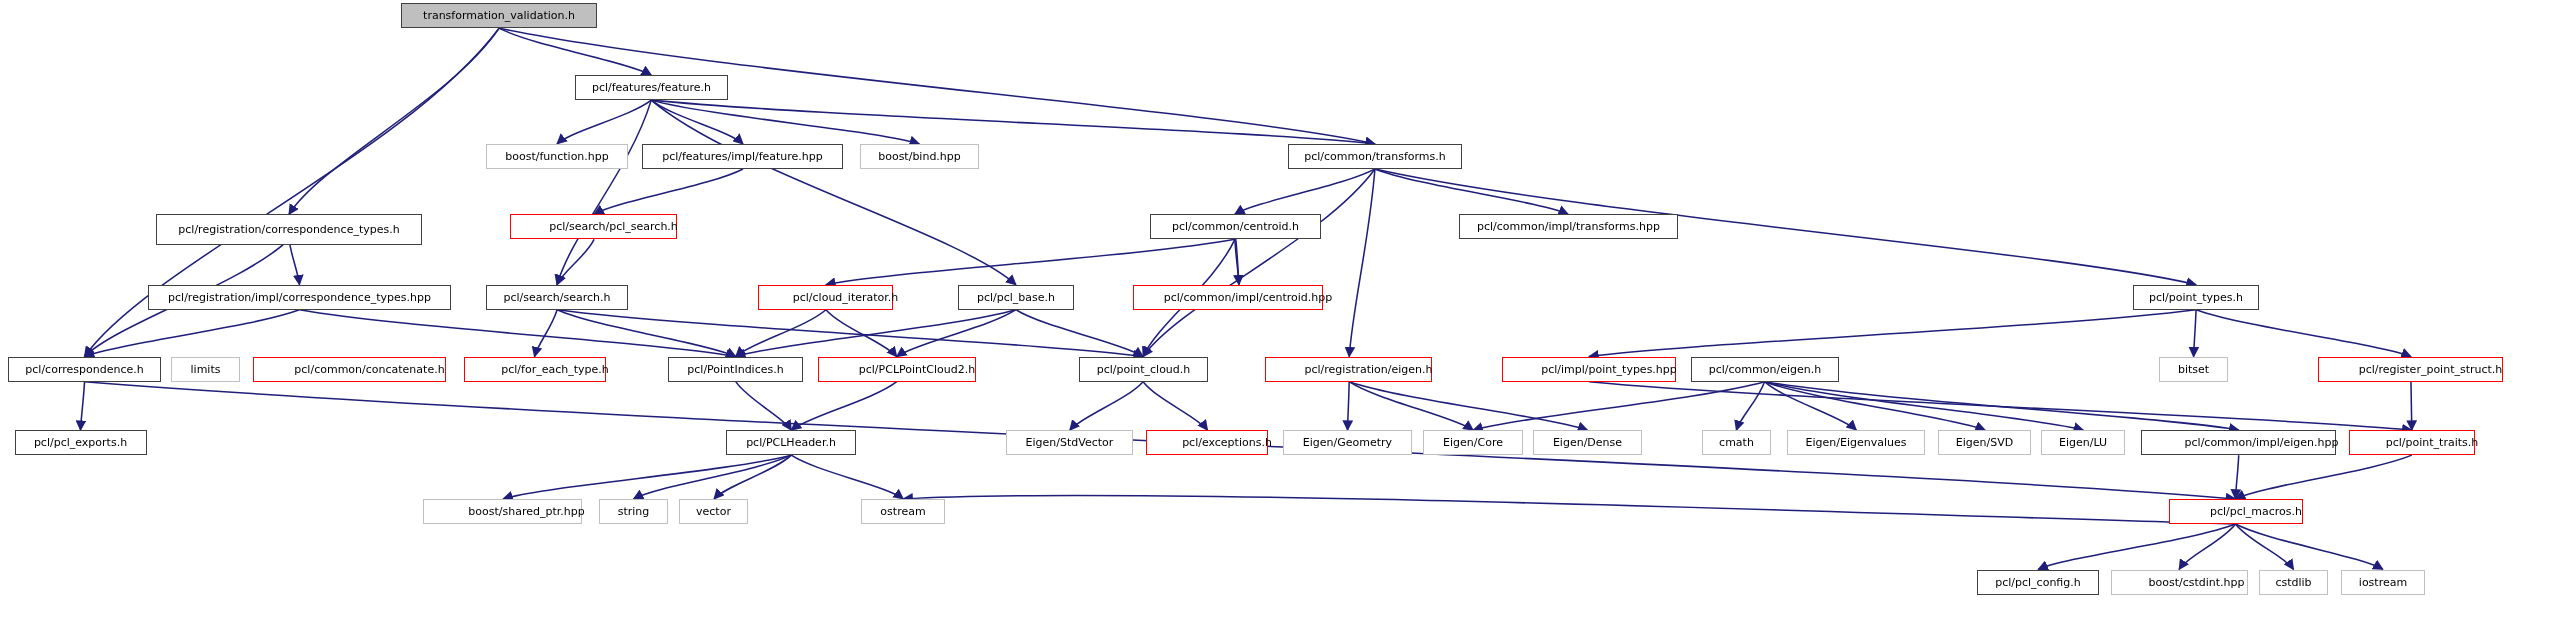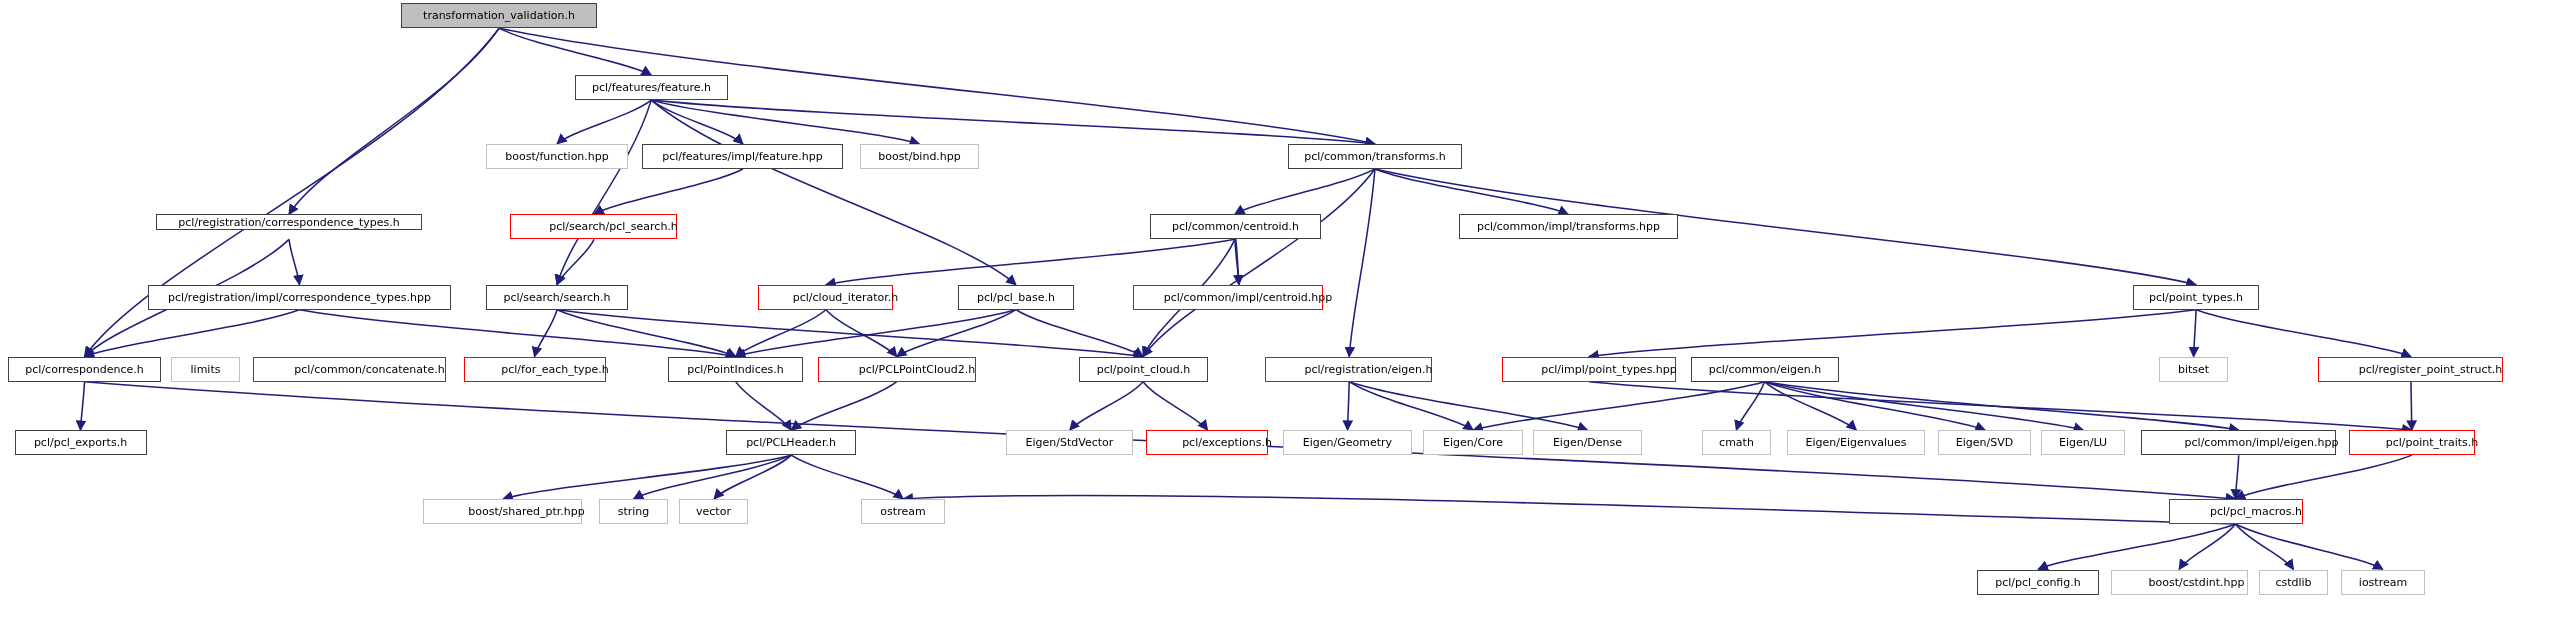--- a/index.html
+++ b/index.html
@@ -101,21 +101,21 @@
         <path d="M 2318.7949999999996 543.7857142857142 C 1966.8559999999998 533.9057142857142, 1171.6164999999999 503.7857142857142, 936.8699999999999 517.7857142857142" marker-end="url(#arrow)"></path>
       </g>
   </svg>
   <div id="node-layer">
       <div class="node root" style="left: 401px; top: 3.1px; width: 196px; height: 25px;">transformation_validation.h</div>
       <div class="node dark" style="left: 575px; top: 75px; width: 153px; height: 25px;">pcl/features/feature.h</div>
       <div class="node grey" style="left: 486px; top: 144px; width: 142px; height: 25px;">boost/function.hpp</div>
       <div class="node dark" style="left: 642px; top: 144px; width: 201px; height: 25px;">pcl/features/impl/feature.hpp</div>
       <div class="node grey" style="left: 860px; top: 144px; width: 119px; height: 25px;">boost/bind.hpp</div>
       <div class="node dark" style="left: 1288px; top: 144px; width: 174px; height: 25px;">pcl/common/transforms.h</div>
-      <div class="node dark" style="left: 156px; top: 214px; width: 266px; height: 16px;">pcl/registration/correspondence_types.h</div>
+      <div class="node dark" style="left: 156px; top: 214px; width: 266px; height: 31px;">pcl/registration/correspondence_types.h</div>
       <div class="node red" style="left: 510px; top: 214px; width: 167px; height: 25px;">pcl/search/pcl_search.h</div>
       <div class="node dark" style="left: 1150px; top: 214px; width: 171px; height: 25px;">pcl/common/centroid.h</div>
       <div class="node dark" style="left: 1459px; top: 214px; width: 219px; height: 25px;">pcl/common/impl/transforms.hpp</div>
       <div class="node dark" style="left: 2133px; top: 285px; width: 126px; height: 25px;">pcl/point_types.h</div>
       <div class="node dark" style="left: 148px; top: 285px; width: 303px; height: 25px;">pcl/registration/impl/correspondence_types.hpp</div>
       <div class="node dark" style="left: 486px; top: 285px; width: 142px; height: 25px;">pcl/search/search.h</div>
       <div class="node red" style="left: 758px; top: 285px; width: 135px; height: 25px;">pcl/cloud_iterator.h</div>
       <div class="node dark" style="left: 958px; top: 285px; width: 116px; height: 25px;">pcl/pcl_base.h</div>
       <div class="node red" style="left: 1133px; top: 285px; width: 190px; height: 25px;">pcl/common/impl/centroid.hpp</div>
       <div class="node dark" style="left: 8px; top: 357px; width: 153px; height: 25px;">pcl/correspondence.h</div>

